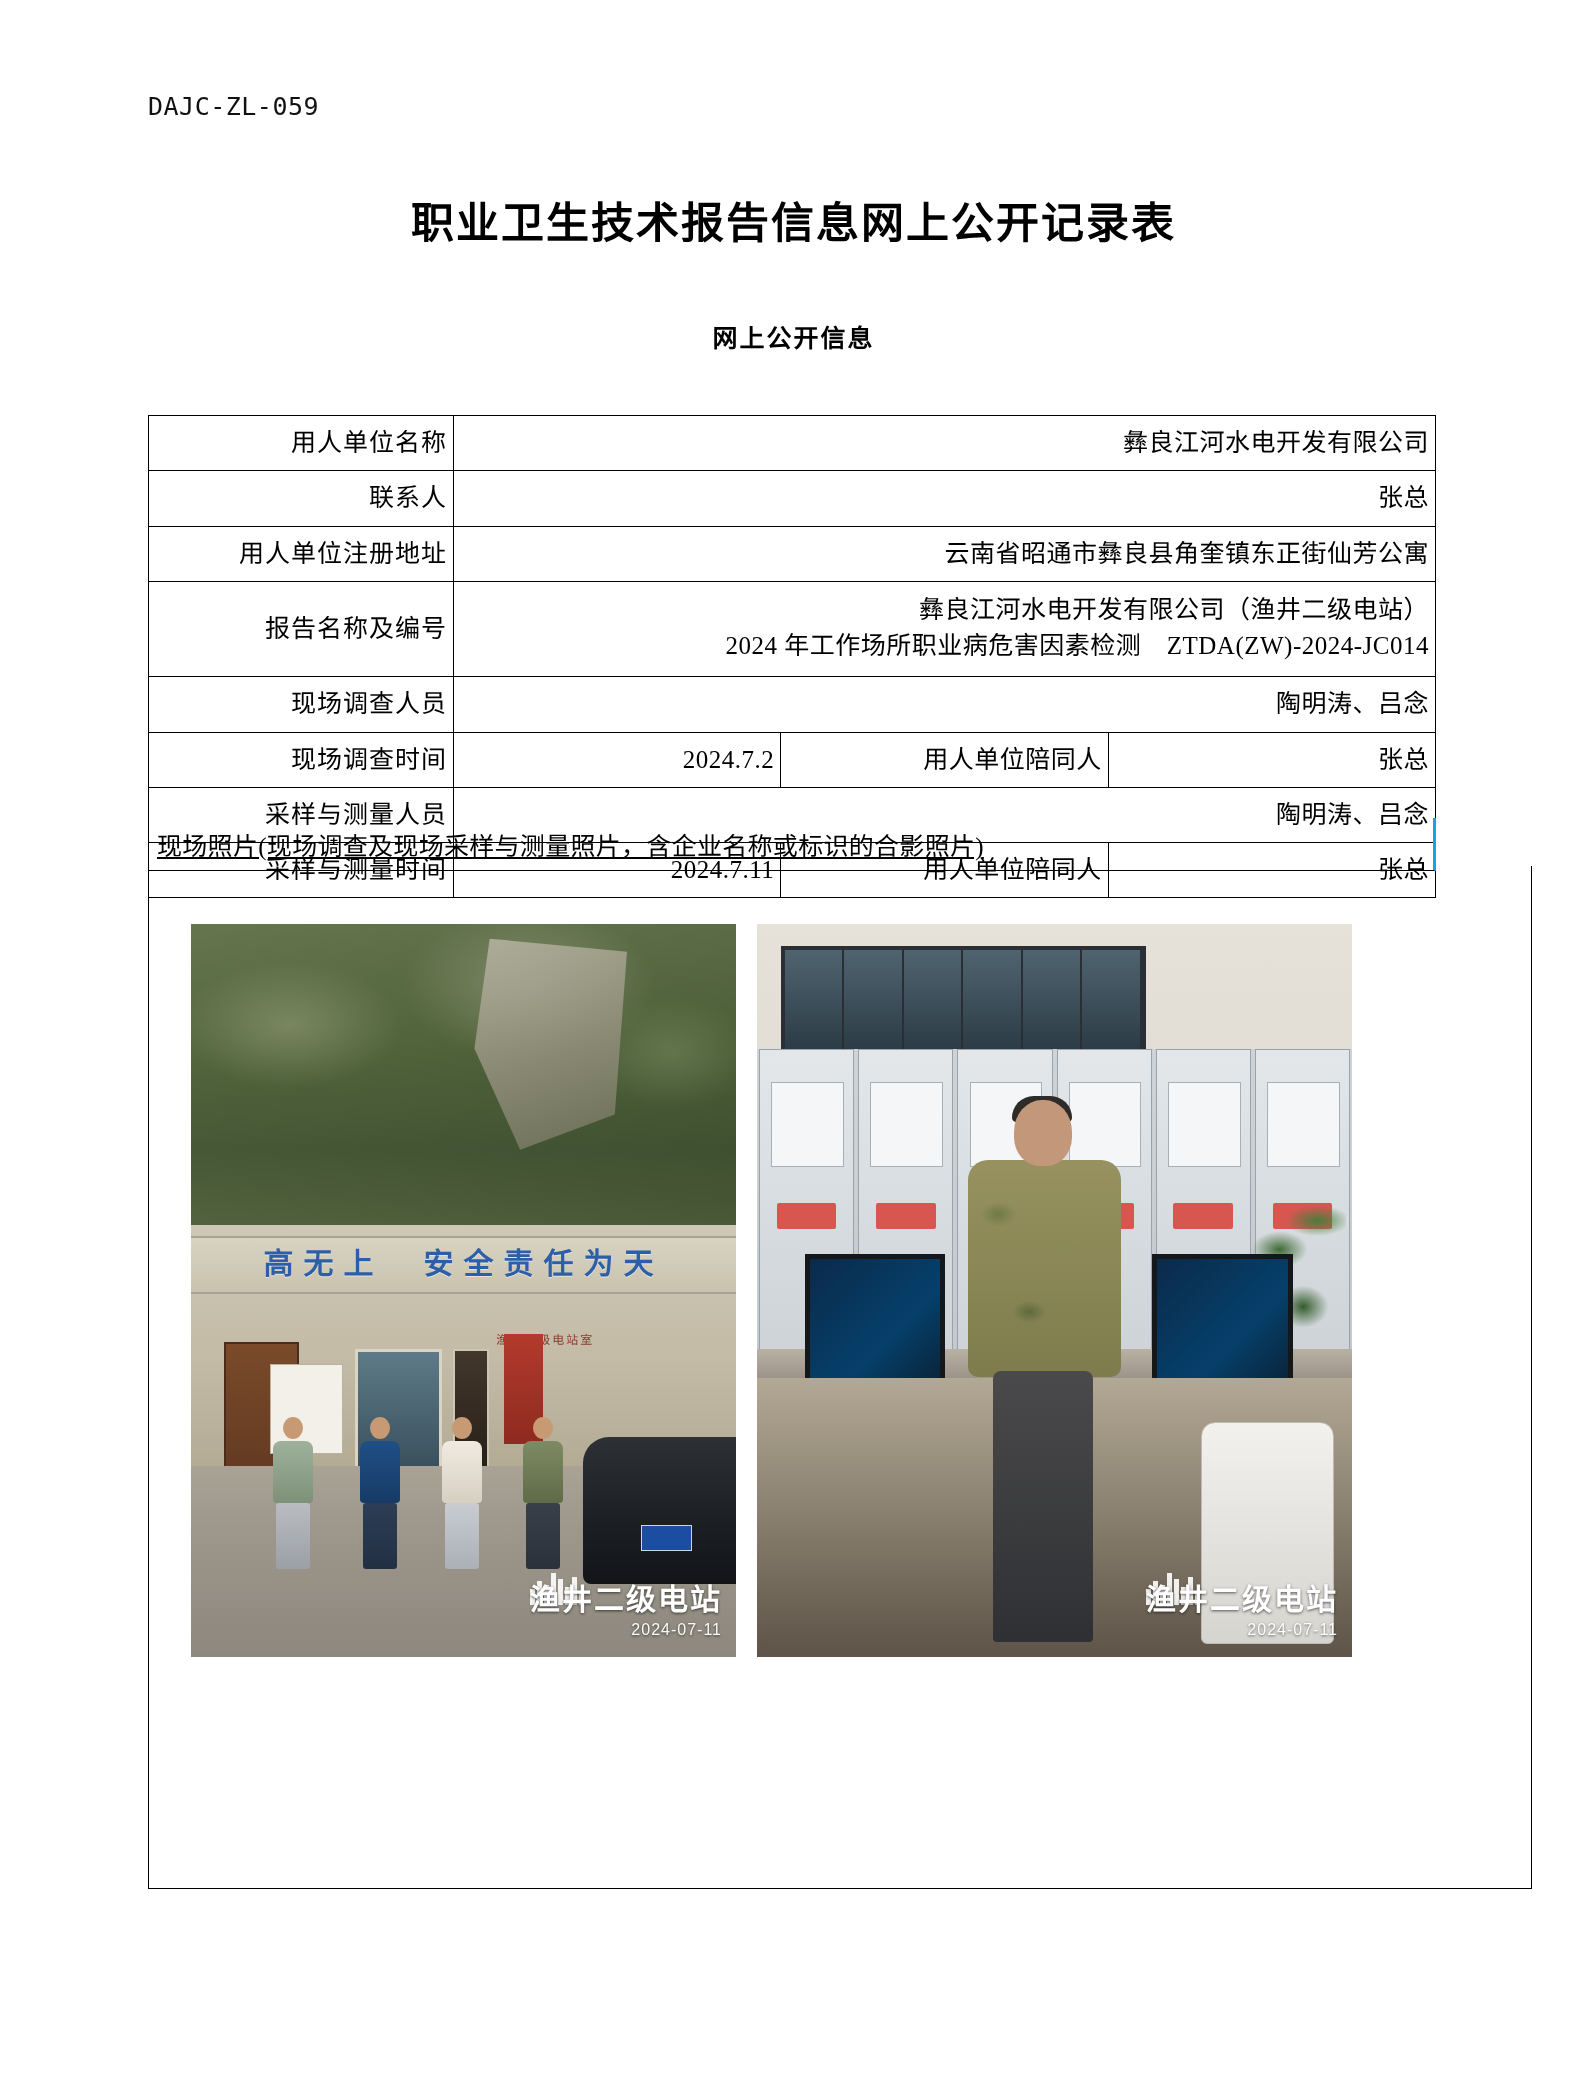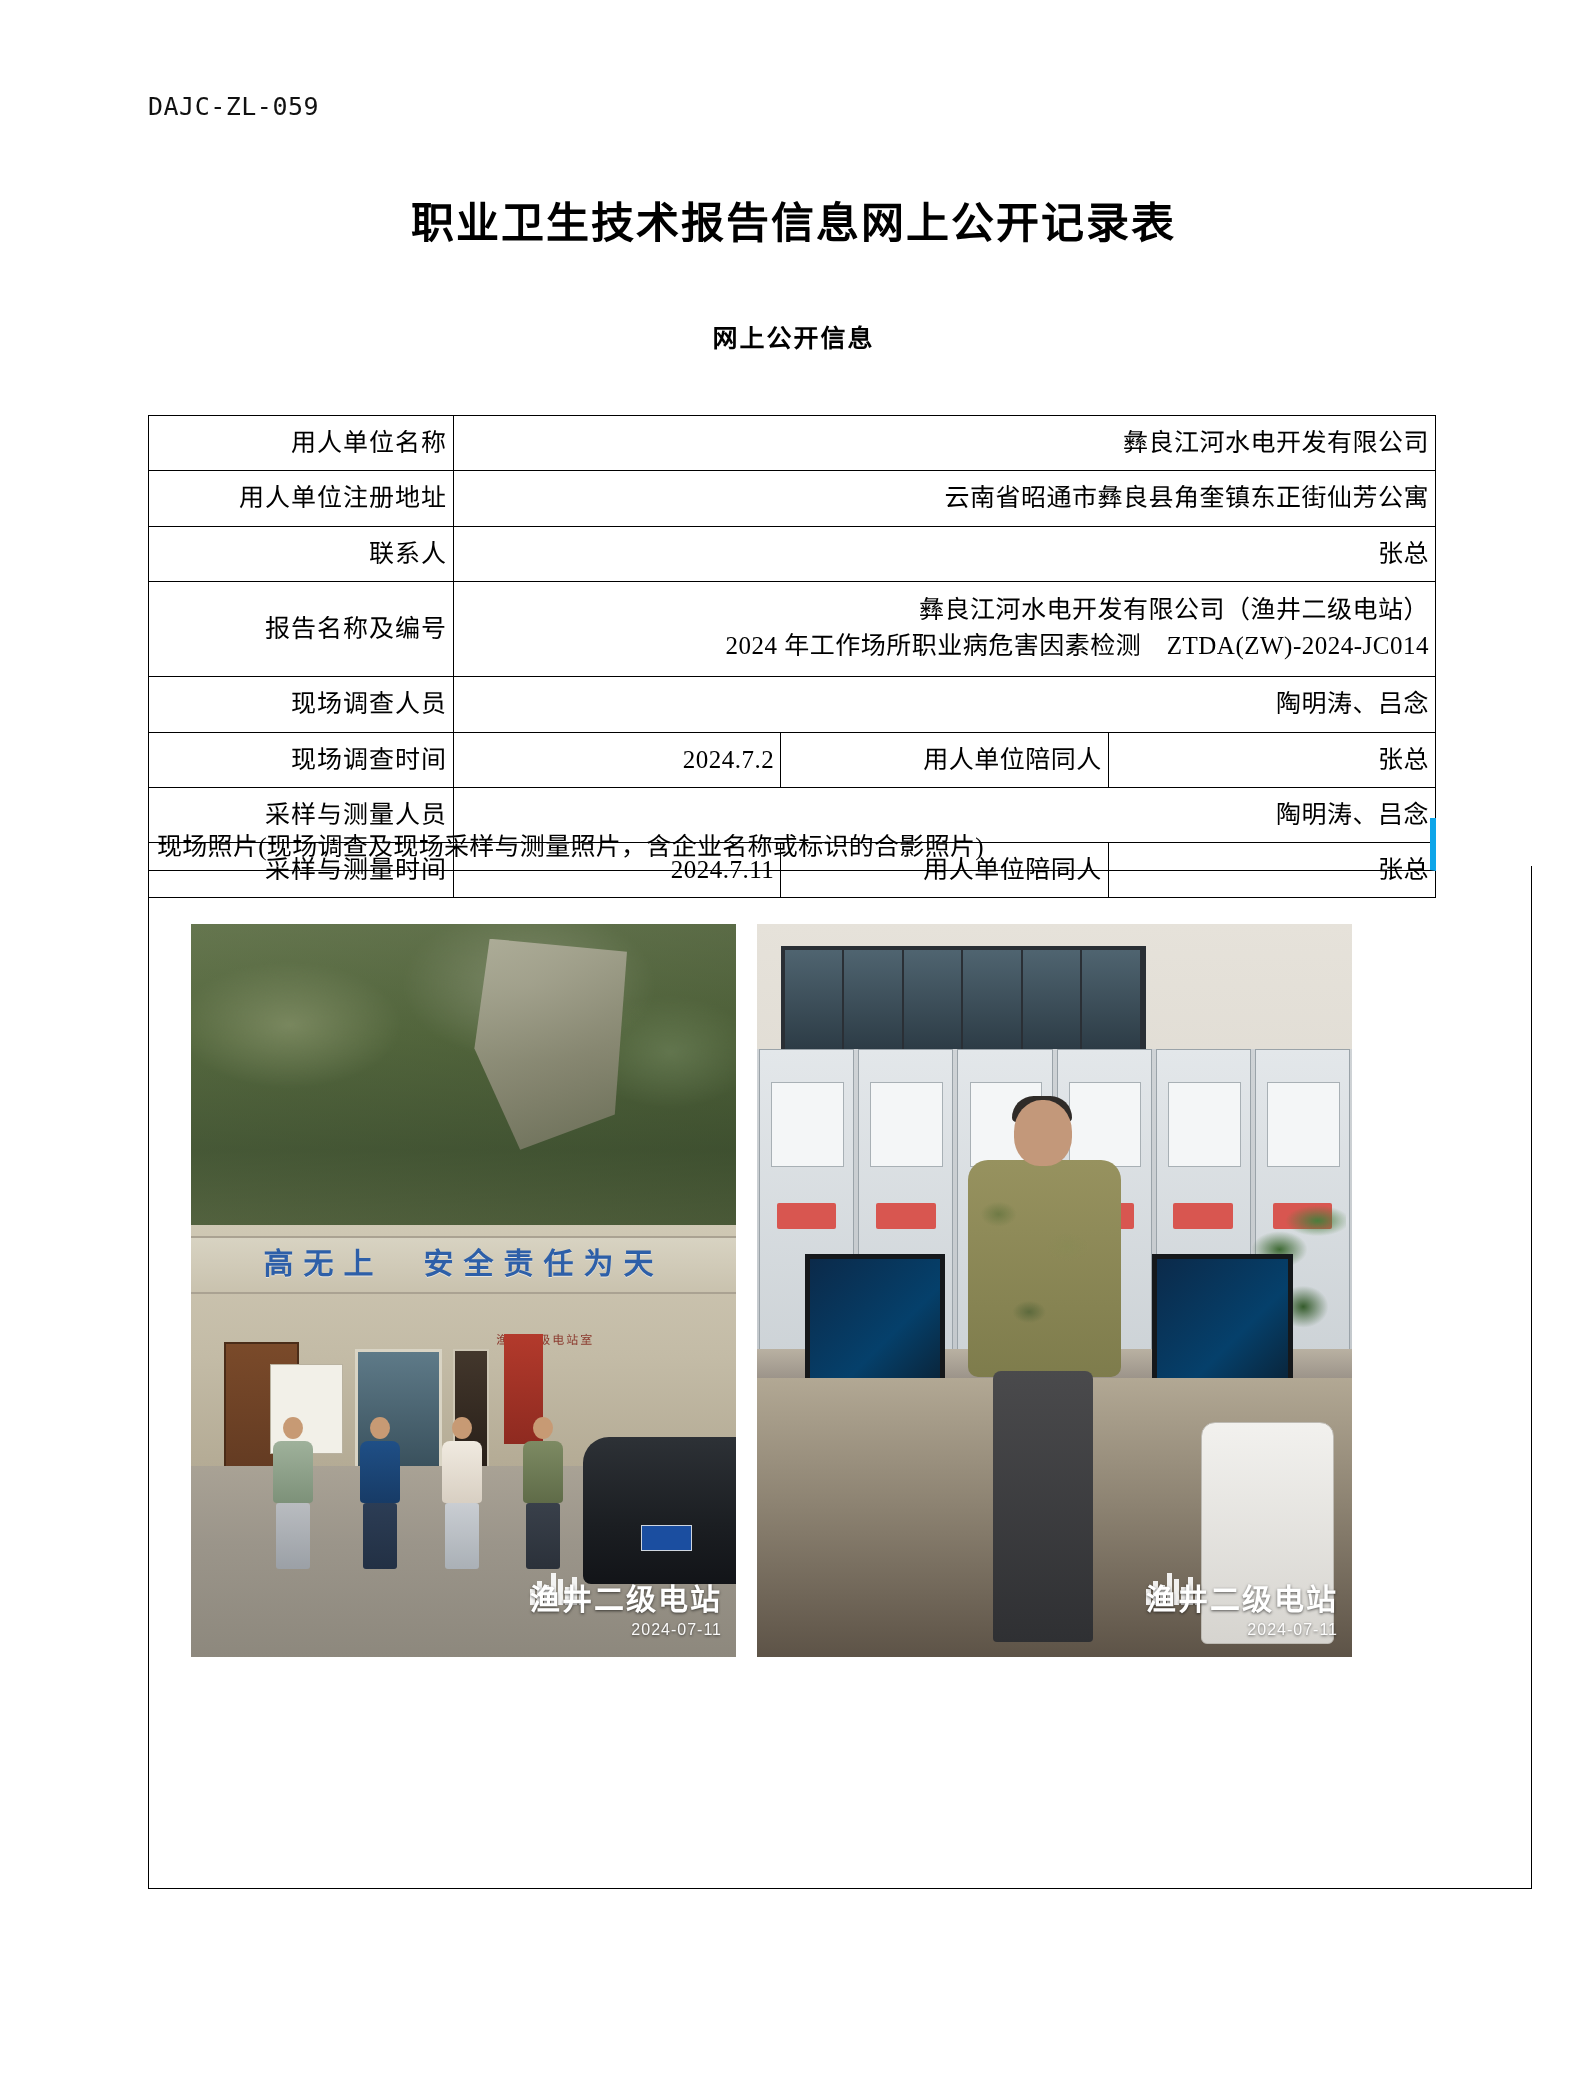--- a/index.html
+++ b/index.html
@@ -81,25 +81,26 @@
   }
   .report-line1 { display: block; }
   .report-line2 { display: block; }
   .photos-header {
     position: absolute;
     left: 148px;
     top: 818px;
     width: 1288px;
     box-sizing: border-box;
     border-left: 1px solid #000;
-    border-right: 6px solid #0ea5e9;
+    border-right: 3px solid #0ea5e9;
     border-bottom: 1px solid #000;
     font-size: 25px;
     padding: 8px 6px 8px 8px;
     letter-spacing: 0.3px;
+    text-decoration: underline;
   }
   .photos-body {
     position: absolute;
     left: 148px;
     top: 866px;
     width: 1384px;
     height: 1023px;
     box-sizing: border-box;
     border-left: 1px solid #000;
     border-right: 1px solid #000;
@@ -359,26 +360,26 @@
   <div class="title-main">职业卫生技术报告信息网上公开记录表</div>
   <div class="title-sub">网上公开信息</div>
 
   <table class="info-table">
     <tbody>
       <tr>
         <td class="label">用人单位名称</td>
         <td class="value" colspan="3">彝良江河水电开发有限公司</td>
       </tr>
       <tr>
+        <td class="label">联系人</td>
+        <td class="value" colspan="3">张总</td>
+      </tr>
+      <tr>
         <td class="label">用人单位注册地址</td>
         <td class="value" colspan="3">云南省昭通市彝良县角奎镇东正街仙芳公寓</td>
-      </tr>
-      <tr>
-        <td class="label">联系人</td>
-        <td class="value" colspan="3">张总</td>
       </tr>
       <tr>
         <td class="label">报告名称及编号</td>
         <td class="value report-name-cell" colspan="3">
           <span class="report-line1">彝良江河水电开发有限公司（渔井二级电站）</span>
           <span class="report-line2">2024 年工作场所职业病危害因素检测　ZTDA(ZW)-2024-JC014</span>
         </td>
       </tr>
       <tr>
         <td class="label">现场调查人员</td>

